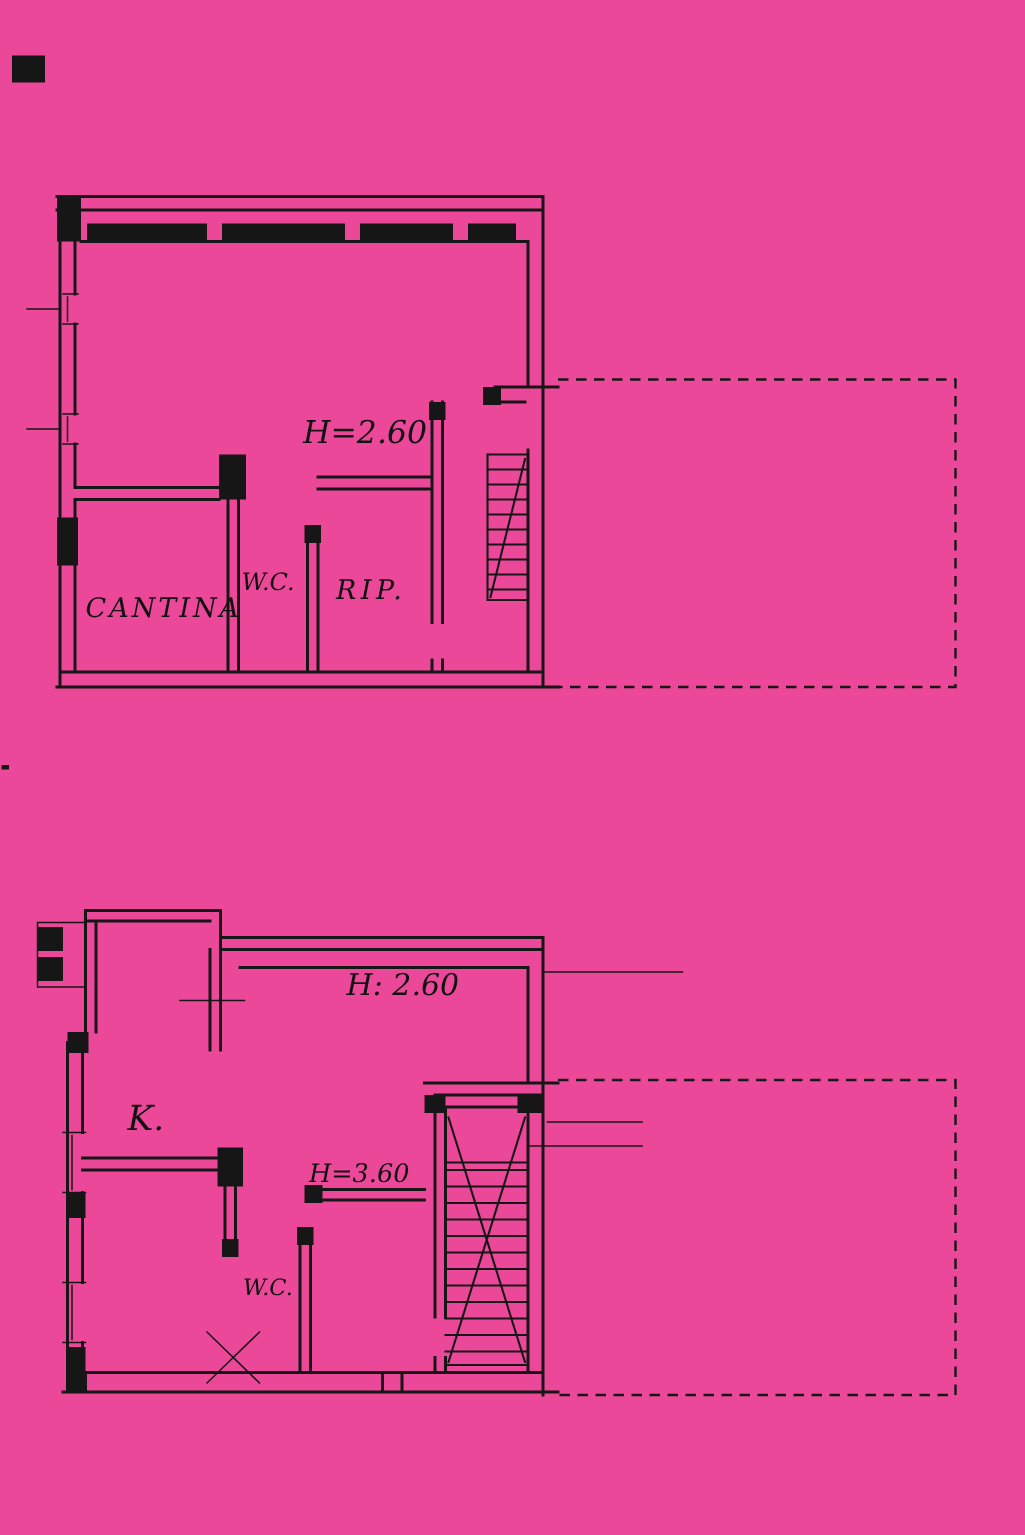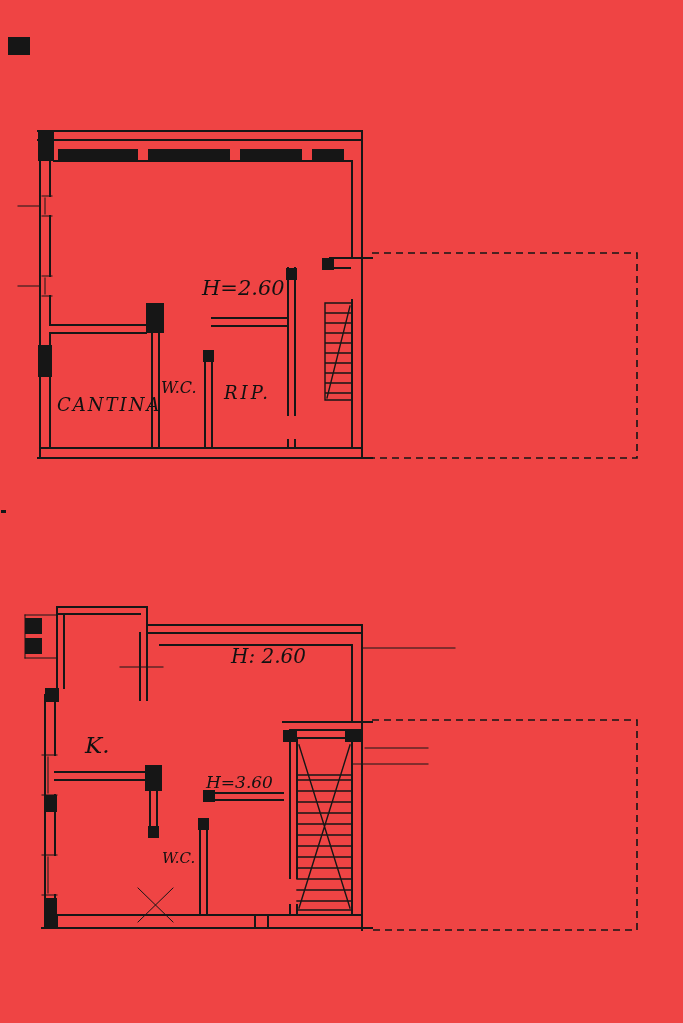--- a/index.html
+++ b/index.html
@@ -4,21 +4,21 @@
 <style>
   html, body {
     margin: 0;
     padding: 0;
     background: #ffffff;
   }
   .sheet {
     position: relative;
     width: 683px;
     height: 1023px;
-    background: #ef4444;
+    background: #ec4899;
     overflow: hidden;
   }
   svg { display: block; }
   .ink-line   { stroke: #161616; stroke-width: 2;   fill: none; stroke-linecap: square; }
   .ink-thin   { stroke: #161616; stroke-width: 1;   fill: none; stroke-linecap: square; }
   .ink-stair  { stroke: #161616; stroke-width: 1.4; fill: none; stroke-linecap: square; }
   .ink-dash   { stroke: #161616; stroke-width: 1.6; fill: none; stroke-dasharray: 7,5; }
   .ink-fill   { fill: #161616; stroke: none; }
   .hand {
     font-family: "DejaVu Serif", serif;

